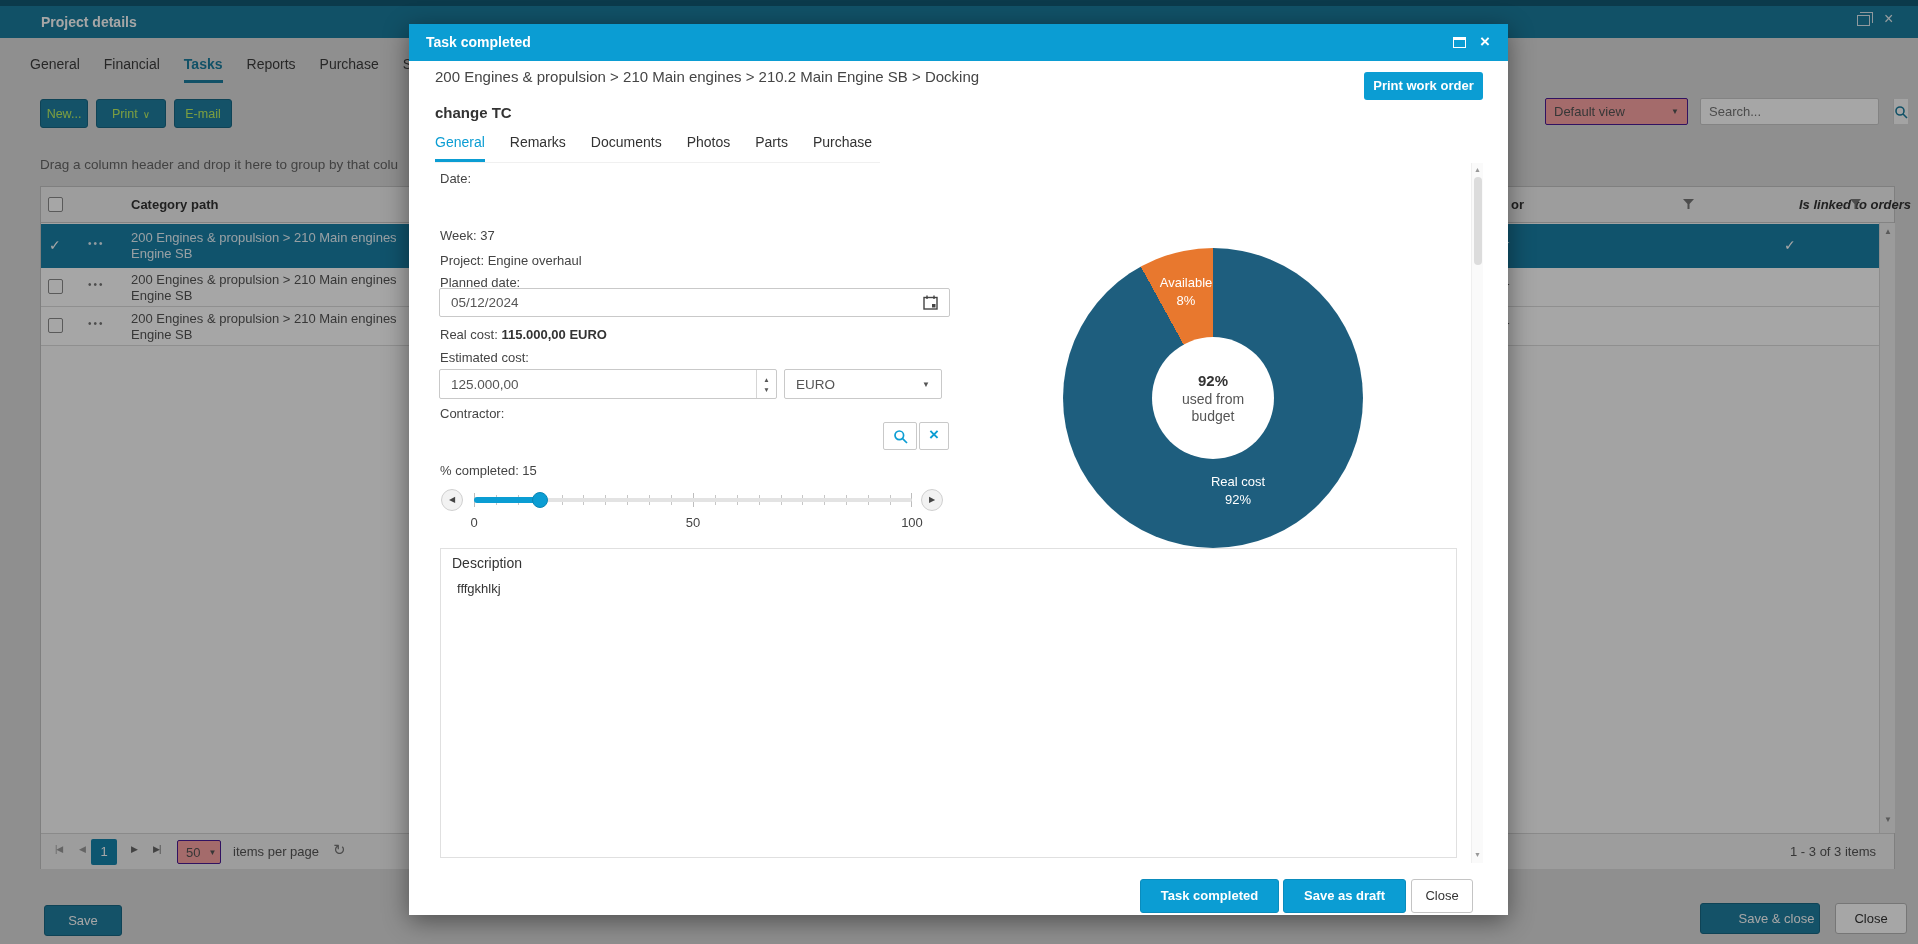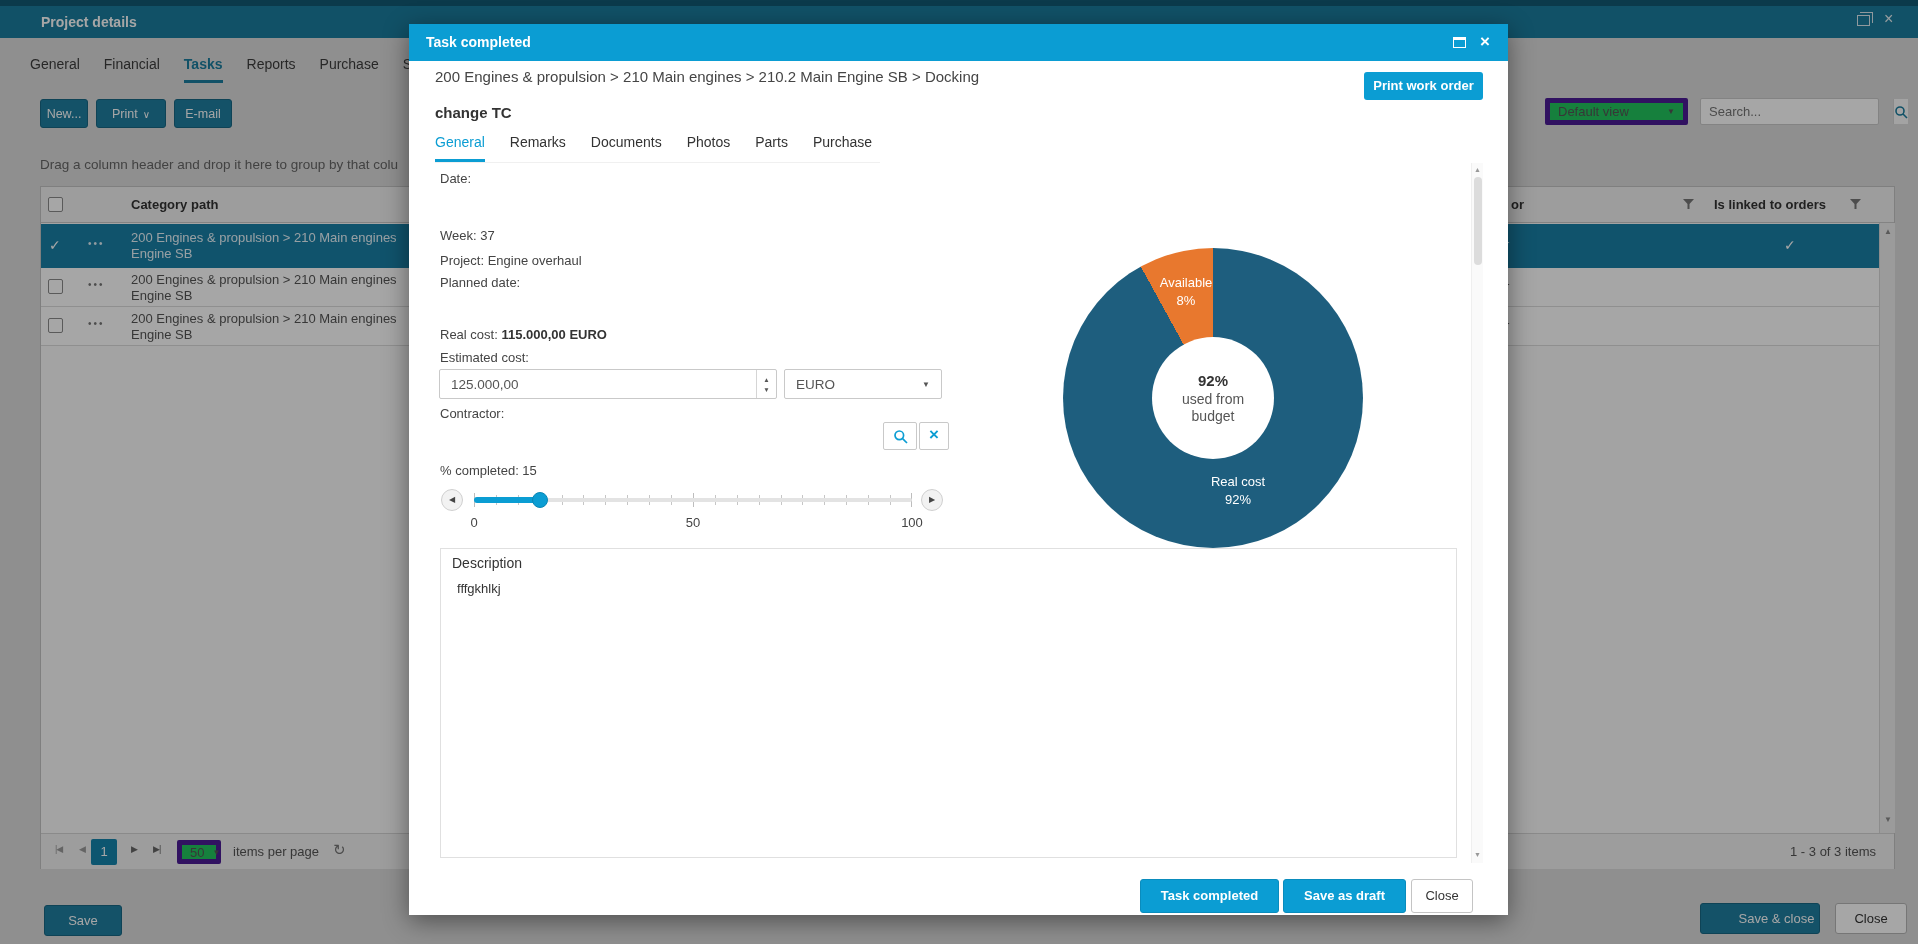--- a/index.html
+++ b/index.html
@@ -18,24 +18,24 @@
   .titlebar { left:0; top:6px; width:1918px; height:32px; background:var(--page-teal); }
   .win-title { left:41px; top:6px; color:#fff; font-size:14px; font-weight:bold; line-height:32px; }
   .win-restore { left:1857px; top:15px; width:13px; height:11px; border:1px solid rgba(255,255,255,.85); }
   .win-restore:before { content:""; position:absolute; left:2px; top:-4px; width:12px; height:10px; border:1px solid rgba(255,255,255,.85); border-bottom:none; border-left:none; }
   .win-close { left:1884px; top:10px; color:rgba(255,255,255,.9); font-size:16px; }
 
   .page-tabs { left:30px; top:56px; display:flex; gap:24px; font-size:14px; color:#3d3d3d; }
   .page-tab { padding-bottom:8px; }
   .page-tab.active { color:var(--page-teal); font-weight:bold; border-bottom:3px solid var(--page-teal); }
 
-  .tbtn { height:29px; background:var(--btn-teal); color:#ffffff; font-size:12.5px; border:1px solid #186885; border-radius:3px; display:flex; align-items:center; justify-content:center; gap:5px; }
+  .tbtn { height:29px; background:var(--btn-teal); color:#bef264; font-size:12.5px; border:1px solid #186885; border-radius:3px; display:flex; align-items:center; justify-content:center; gap:5px; }
   .chev { font-size:10px; margin-top:1px; }
 
-  .select-box { background:#22c55e; border:5px solid #4c1d95; border-radius:2px; color:#555; font-size:13px; display:flex; align-items:center; justify-content:space-between; padding:0 8px;gap:8px; }
+  .select-box { background:#fca5a5; border:1px solid #4c1d95; border-radius:2px; color:#555; font-size:13px; display:flex; align-items:center; justify-content:space-between; padding:0 8px;gap:8px; }
   .caret { font-size:8px; color:#555; }
 
   .search-wrap { left:1700px; top:98px; width:179px; height:27px; background:#fff; border:1px solid #c9c9c9; border-radius:2px; display:flex; }
   .search-wrap input { flex:1; border:none; outline:none; font-size:13px; color:#555; padding:0 8px; font-family:inherit; background:transparent; }
   .search-btn { width:30px; border-left:1px solid #d5d5d5; background:#fbfbfb; display:flex; align-items:center; justify-content:center; }
 
   .hint { left:40px; top:157px; font-size:13.5px; color:#666; white-space:nowrap; }
 
   .grid { left:40px; top:186px; width:1855px; height:683px; border:1px solid #c4c4c4; background:#fafafa; }
   .g-head { left:0; top:0; width:100%; height:36px; background:#f1f1f1; border-bottom:1px solid #c9c9c9; }
@@ -164,21 +164,21 @@
   <div class="abs hint">Drag a column header and drop it here to group by that colu</div>
 
   <div class="abs grid">
     <div class="abs g-head">
       <div class="abs checkbox" style="left:7px;top:10px;"></div>
       <div class="abs g-col-label" style="left:90px;">Category path</div>
       <div class="abs g-col-label" style="left:1470px;">or</div>
       <svg class="abs funnel" style="left:1642px;top:12px;" width="11" height="11" viewBox="0 0 11 11">
           <path d="M0 0 H11 L6.5 5 V10 H4.5 V5 Z" fill="#777"></path>
         </svg>
-      <div class="abs g-col-label" style="left:1673px;">Is linked to orders</div>
+      <div class="abs g-col-label" style="left:1758px;font-style:italic;">Is linked to orders</div>
       <svg class="abs funnel" style="left:1809px;top:12px;" width="11" height="11" viewBox="0 0 11 11">
           <path d="M0 0 H11 L6.5 5 V10 H4.5 V5 Z" fill="#777"></path>
         </svg>
     </div>
 
     <div class="abs g-row selected" style="top:37px;height:44px;">
       <div class="abs rowcheck" style="left:8px;top:13px;">✓</div>
       <div class="abs dots">•••</div>
       <div class="abs row-text"><span>200 Engines &amp; propulsion &gt; 210 Main engines</span><br><span>Engine SB</span></div>
       <div class="abs frag" style="left:1464px;top:13px;color:#cfe6f2;">r</div>
@@ -244,20 +244,29 @@
     <div class="m-tab">Parts</div>
     <div class="m-tab">Purchase</div>
   </div>
 
   <div class="abs f-label" style="left:31px;top:147px;">Date:</div>
 
   <div class="abs f-label" style="left:31px;top:204px;">Week: 37</div>
   <div class="abs f-label" style="left:31px;top:229px;">Project: Engine overhaul</div>
   <div class="abs f-label" style="left:31px;top:251px;">Planned date:</div>
 
+  <div class="abs f-input" style="left:30px;top:264px;width:511px;height:29px;">
+    <span>05/12/2024</span>
+    <svg class="cal" width="15" height="15" viewBox="0 0 15 15">
+        <rect x="1" y="2.5" width="13" height="11.5" fill="none" stroke="#444" stroke-width="1.4"></rect>
+        <line x1="4" y1="0.5" x2="4" y2="4" stroke="#444" stroke-width="1.4"></line>
+        <line x1="11" y1="0.5" x2="11" y2="4" stroke="#444" stroke-width="1.4"></line>
+        <rect x="9" y="9" width="3.5" height="3.5" fill="#444"></rect>
+      </svg>
+  </div>
 
   <div class="abs f-label" style="left:31px;top:303px;">
     <span>Real cost:</span>
     <span class="f-value-strong">115.000,00 EURO</span>
   </div>
 
   <div class="abs f-label" style="left:31px;top:326px;">Estimated cost:</div>
   <div class="abs f-input" style="left:30px;top:345px;width:338px;height:30px;">
     <span>125.000,00</span>
     <div class="spinner">

